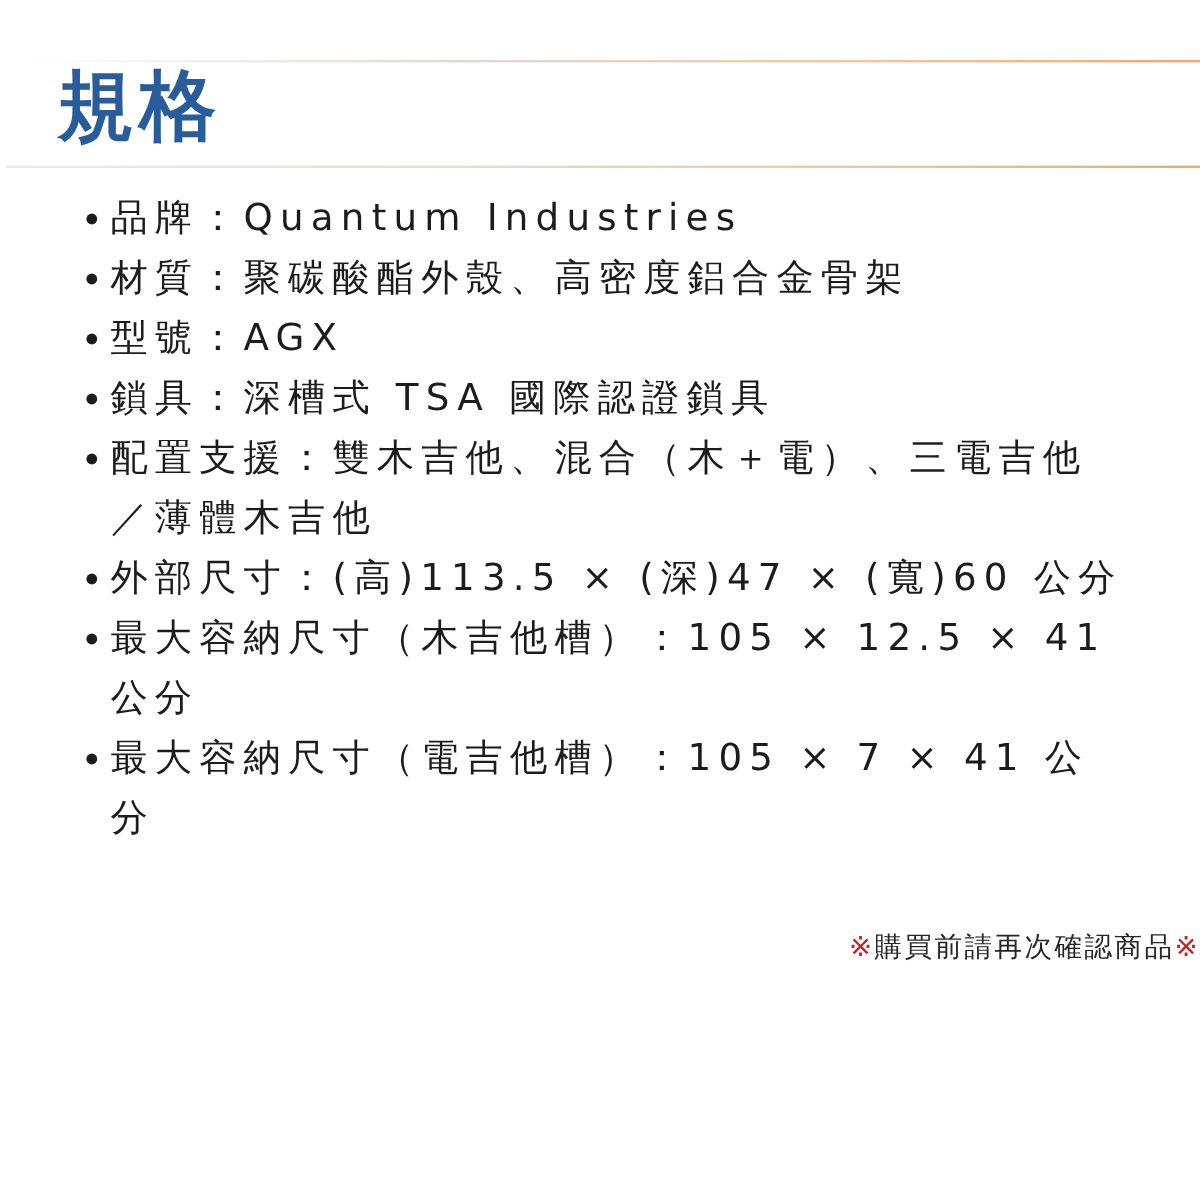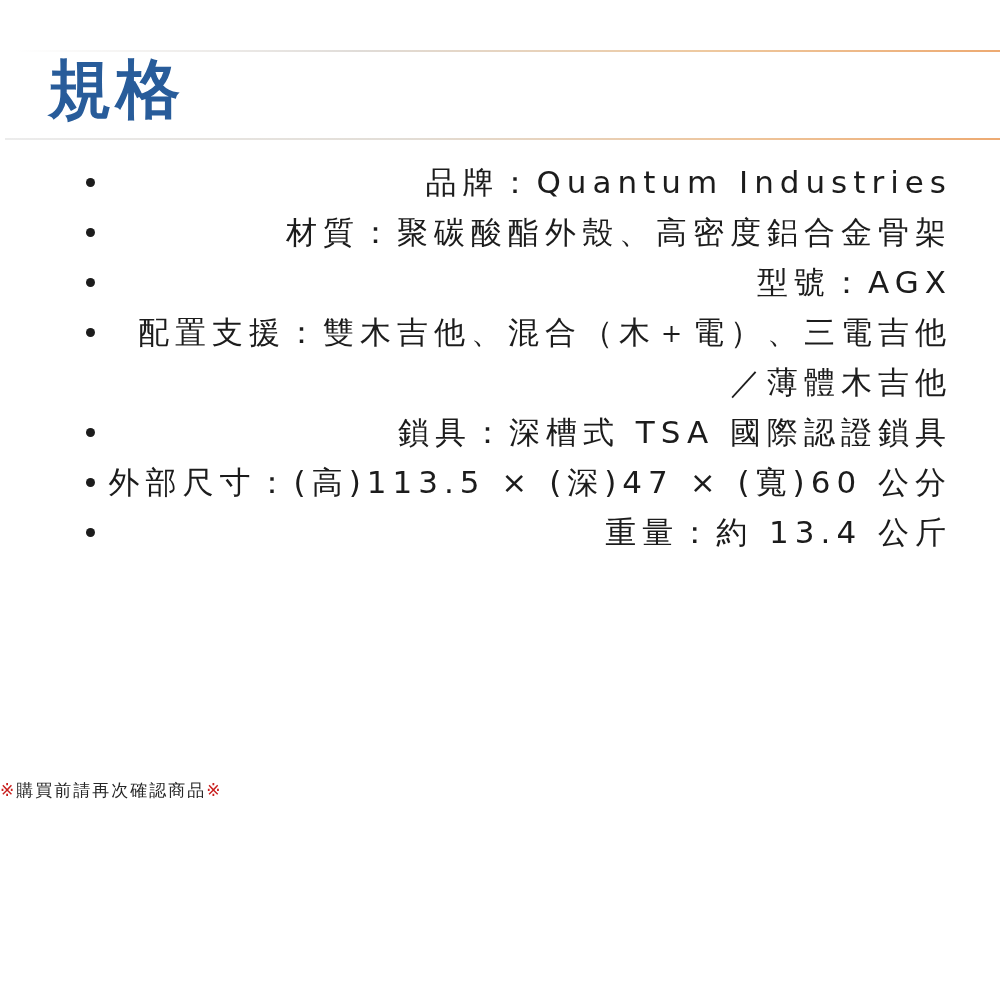--- a/index.html
+++ b/index.html
@@ -51,53 +51,52 @@
     margin: 0;
     font-size: 64px;
     line-height: 1.05;
     font-weight: bold;
     color: #285c9a;
     letter-spacing: 4px;
     white-space: nowrap;
   }
   .spec-list {
     position: absolute;
-    left: 106px;
+    left: 92px;
     top: 157px;
     width: 846px;
     margin: 0;
     padding: 0;
     list-style: none;
     font-size: 31px;
     line-height: 50px;
     letter-spacing: 6px;
     color: #1c1c1c;
     word-break: break-word;
-    text-align: right;
   }
   .spec-list li {
     position: relative;
   }
   .bullet-dot {
     position: absolute;
     left: -20px;
     top: 21px;
     width: 9px;
     height: 9px;
     border-radius: 50%;
     background: #1c1c1c;
   }
   .notice {
     position: absolute;
     left: 0;
     top: 770px;
     width: 1000px;
     margin: 0;
-    text-align: left;
-    font-size: 17px;
+    text-align: right;
+    font-size: 23px;
     line-height: 40px;
     letter-spacing: 2px;
     color: #262626;
     white-space: nowrap;
   }
   .notice .mark {
     color: #c9201f;
   }
 </style>
 </head>
@@ -119,31 +118,35 @@
     <li>
       <span class="bullet-dot"></span>
       <span>材質：聚碳酸酯外殼、高密度鋁合金骨架</span>
     </li>
     <li>
       <span class="bullet-dot"></span>
       <span>型號：AGX</span>
     </li>
     <li>
       <span class="bullet-dot"></span>
-      <span>配置支援：雙木吉他、混合（木＋電）、三電吉他／薄體木吉他</span>
+      <span>鎖具：深槽式 TSA 國際認證鎖具</span>
     </li>
     <li>
       <span class="bullet-dot"></span>
-      <span>鎖具：深槽式 TSA 國際認證鎖具</span>
+      <span>配置支援：雙木吉他、混合（木＋電）、三電吉他／薄體木吉他</span>
     </li>
     <li>
       <span class="bullet-dot"></span>
       <span>外部尺寸：(高)113.5 × (深)47 × (寬)60 公分</span>
     </li>
     <li>
       <span class="bullet-dot"></span>
-      <span>重量：約 13.4 公斤</span>
+      <span>最大容納尺寸（木吉他槽）：105 × 12.5 × 41 公分</span>
+    </li>
+    <li>
+      <span class="bullet-dot"></span>
+      <span>最大容納尺寸（電吉他槽）：105 × 7 × 41 公分</span>
     </li>
   </ul>
 
   <p class="notice"><span class="mark">※</span><span>購買前請再次確認商品</span><span class="mark">※</span></p>
 
 </div>
 
 </body></html>

